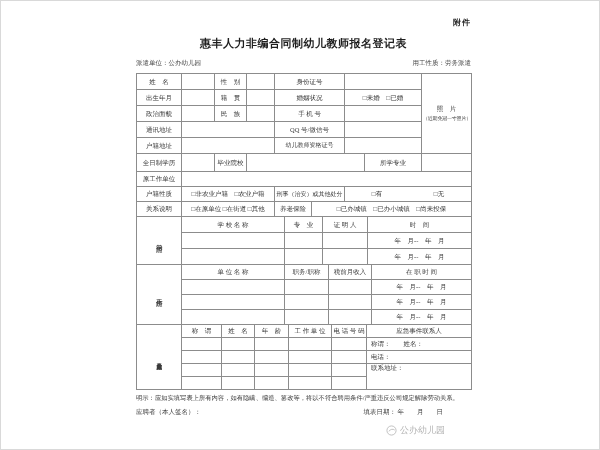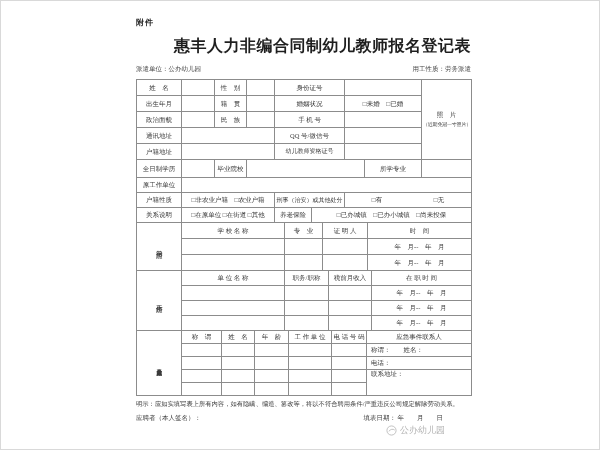--- a/index.html
+++ b/index.html
@@ -1,20 +1,20 @@
 <!DOCTYPE html>
 <html><head>
 <meta charset="utf-8">
 <style>
   html,body{margin:0;padding:0;background:#ffffff;}
   .canvas{position:relative;width:598px;height:448px;border:1px solid #d9d9d9;background:#fff;
           font-family:"Liberation Serif","DejaVu Serif",serif;color:#3a3a3a;overflow:hidden;}
   .doc{position:absolute;left:135px;top:16px;width:335px;}
-  .attachment{font-size:8px;font-weight:bold;color:#222;letter-spacing:1px;}
-  .title{margin-top:8px;text-align:right;font-size:16px;font-weight:bold;color:#1e1e1e;letter-spacing:0.5px;}
+  .attachment{font-size:8px;font-weight:bold;color:#222;letter-spacing:1px;text-align:right;}
+  .title{margin-top:8px;text-align:center;font-size:11px;font-weight:bold;color:#1e1e1e;letter-spacing:0.5px;}
   .meta{margin-top:8px;display:flex;justify-content:space-between;font-size:6.5px;color:#444;}
   table{border-collapse:collapse;table-layout:fixed;width:335px;margin-top:-1px;}
   table.first{margin-top:5px;}
   td{border:1px solid #8c8c8c;font-size:6.5px;text-align:center;padding:0 1px;line-height:1.15;
      overflow:hidden;white-space:nowrap;color:#3a3a3a;}
   .left{text-align:left;padding-left:4px;}
   .vt{writing-mode:vertical-rl;text-orientation:upright;display:inline-block;letter-spacing:1px;line-height:1;}
   .vt-sm{font-size:5.5px;letter-spacing:0;}
   .photo-cell div{line-height:1.6;}
   .photo-note{font-size:5px;letter-spacing:-0.2px;}

